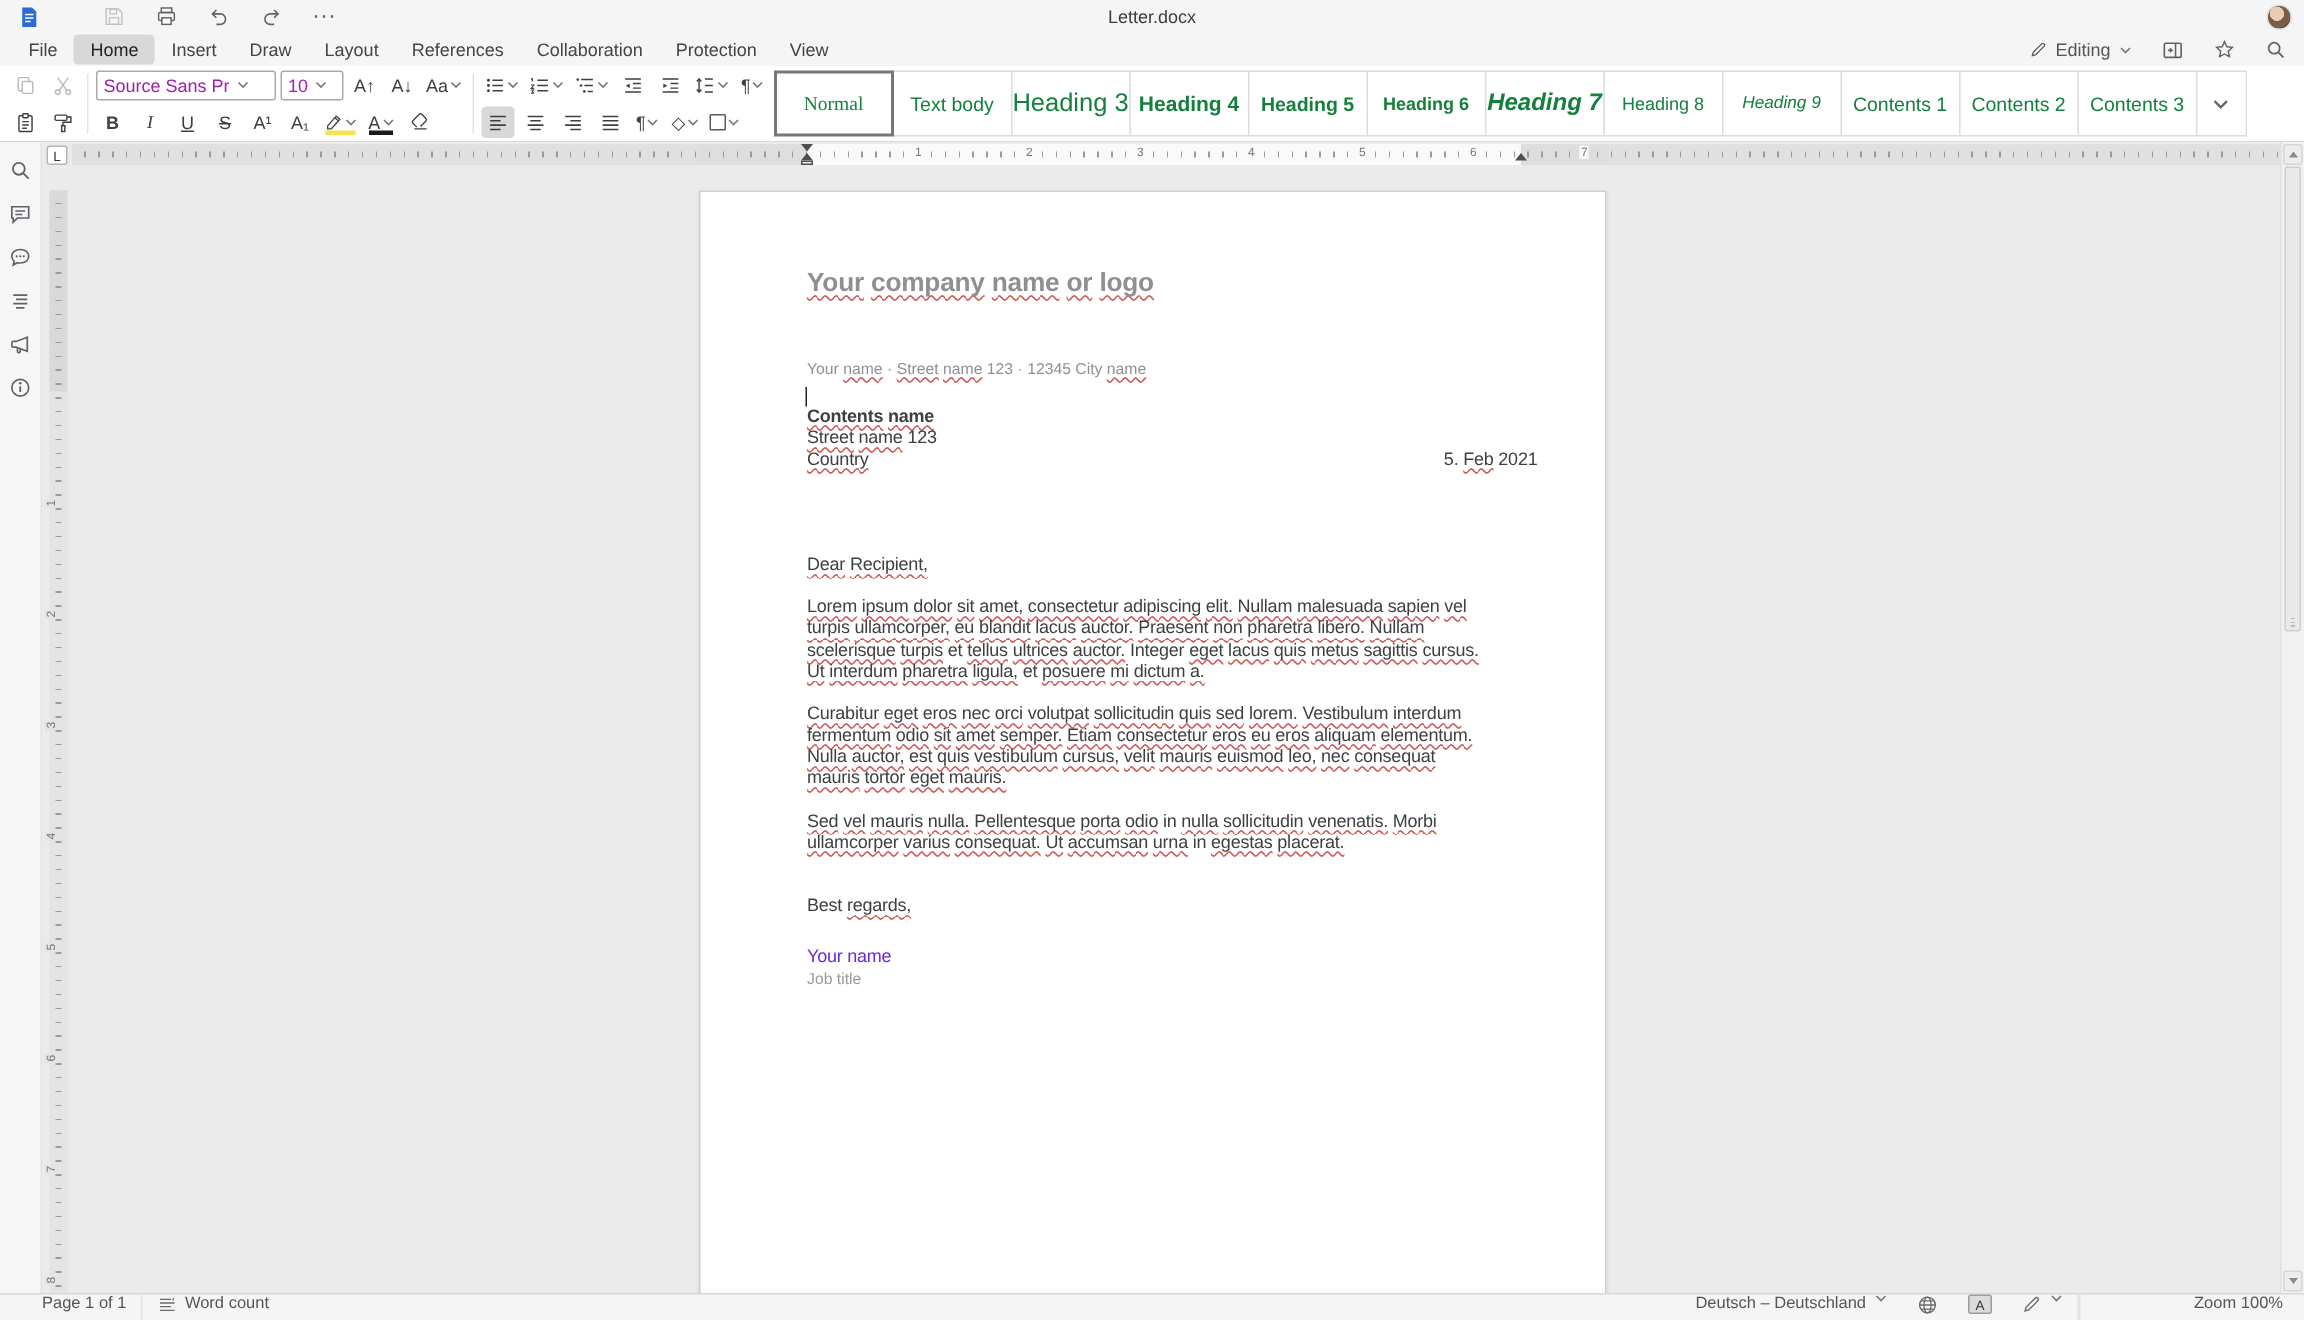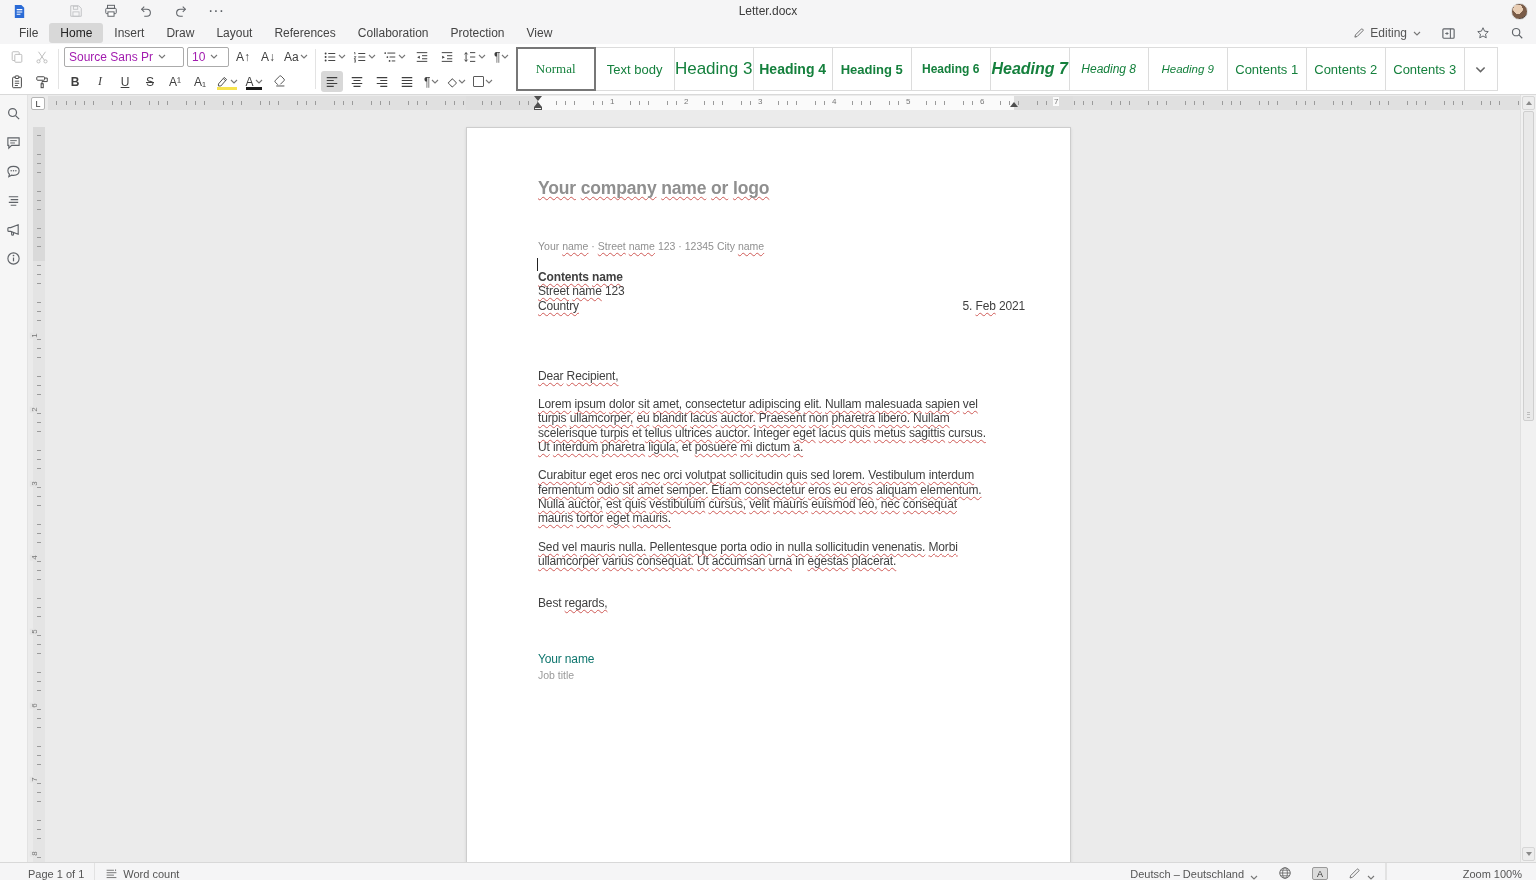--- a/index.html
+++ b/index.html
@@ -46,21 +46,21 @@
   .chip{width:80px;height:44px;background:#fff;border:1px solid #dcdcdc;margin-left:-1px;display:flex;align-items:center;justify-content:center;color:#15803d;white-space:nowrap;overflow:hidden}
   .chip.sel{border:2px solid #777;z-index:2}
   .chip.more{width:34px;color:#666}
   .s-normal{font-family:"Liberation Serif",serif;font-size:13px}
   .s-textbody{font-size:13px}
   .s-h3{font-size:17px}
   .s-h4{font-size:14px;font-weight:bold}
   .s-h5{font-size:13px;font-weight:bold}
   .s-h6{font-size:12px;font-weight:bold}
   .s-h7{font-size:16px;font-weight:bold;font-style:italic}
-  .s-h8{font-size:12px;font-style:italic}
+  .s-h8{font-size:12px;}
   .s-h9{font-size:11.5px;font-style:italic}
   .s-c{font-size:13px}
 
   
   .workspace{top:95px;bottom:18px;background:#ebebeb}
   .sidebar{position:absolute;left:0;top:0;bottom:0;width:28px;background:#f6f6f6;border-right:1px solid #e2e2e2;display:flex;flex-direction:column;align-items:center;padding-top:9px;gap:11px;color:#5f6368}
   .sb-ic{width:18px;height:18px;display:flex;align-items:center;justify-content:center}
 
   
   .vruler{position:absolute;left:28px;top:0;bottom:0;width:20px}
@@ -88,37 +88,37 @@
   .sq{text-decoration-line:underline;text-decoration-style:wavy;text-decoration-color:#cf5a56;text-decoration-thickness:1px;text-underline-offset:2px;text-decoration-skip-ink:none}
   .company{margin-top:47px;font-size:17.5px;line-height:26px;font-weight:bold;color:#8f8f8f;white-space:nowrap}
   .sender{margin-top:39px;font-size:10.5px;letter-spacing:0;line-height:13px;color:#909090;white-space:nowrap}
   .recip{margin-top:17px}
   .recip .rname{font-weight:bold}
   .countryrow{display:flex;justify-content:space-between}
   .pline{white-space:nowrap}
   .sal{margin-top:56px}
   .bodyp{margin-top:14px}
   .closing{margin-top:28px}
-  .sig{margin-top:42px;color:#0f766e}
+  .sig{margin-top:20px;color:#6d28d9}
   .sigtitle{margin-top:1px;font-size:10.5px;letter-spacing:0;color:#9a9a9a}
   .caret{position:absolute;left:70px;top:130px;width:1px;height:13px;background:#222}
 
   
   .scroll{position:absolute;right:0;top:0;bottom:0;width:16px;background:#f1f1f1;border-left:1px solid #e0e0e0}
   .sb-btn{position:absolute;left:1px;right:1px;height:14px;display:flex;align-items:center;justify-content:center;background:#ededed;border:1px solid #d6d6d6;border-radius:2px}
   .sb-up{top:1px}.sb-down{bottom:1px}
   .arr{width:0;height:0;border-left:3px solid transparent;border-right:3px solid transparent}
   .arr.u{border-bottom:4px solid #8a8a8a}
   .arr.d{border-top:4px solid #8a8a8a}
   .sb-thumb{position:absolute;left:2px;right:2px;top:16px;height:310px;background:#e9e9e9;border:1px solid #cfcfcf;border-radius:2px}
   .sb-thumb:after{content:"";position:absolute;left:3px;right:3px;bottom:2px;height:6px;background:repeating-linear-gradient(180deg,#bdbdbd 0 1px,transparent 1px 2.5px)}
 
   
   .statusbar{bottom:0;height:18px;background:#f5f5f6;border-top:1px solid #d8d8d8;display:flex;align-items:center;font-size:11px;color:#555}
-  .seg{display:flex;align-items:flex-end;height:100%;padding:0 10px;border-right:1px solid #e2e2e2;gap:5px}
+  .seg{display:flex;align-items:flex-start;height:100%;padding:0 10px;border-right:1px solid #e2e2e2;gap:5px}
   .seg.noborder{border-right:none}
   .status-right{margin-left:auto;display:flex;align-items:center;height:100%}
   .spellbox{width:16px;height:13px;border:1px solid #9a9a9a;background:#dcdcdc;border-radius:2px;font-size:9px;color:#333;display:flex;align-items:center;justify-content:center}
   .zoomseg{width:150px;justify-content:flex-end;border-left:1px solid #e2e2e2;border-right:none;padding-right:14px}
   .gap{width:10px}
 </style>
 </head>
 <body>
 
 <svg width="0" height="0" style="position:absolute">

